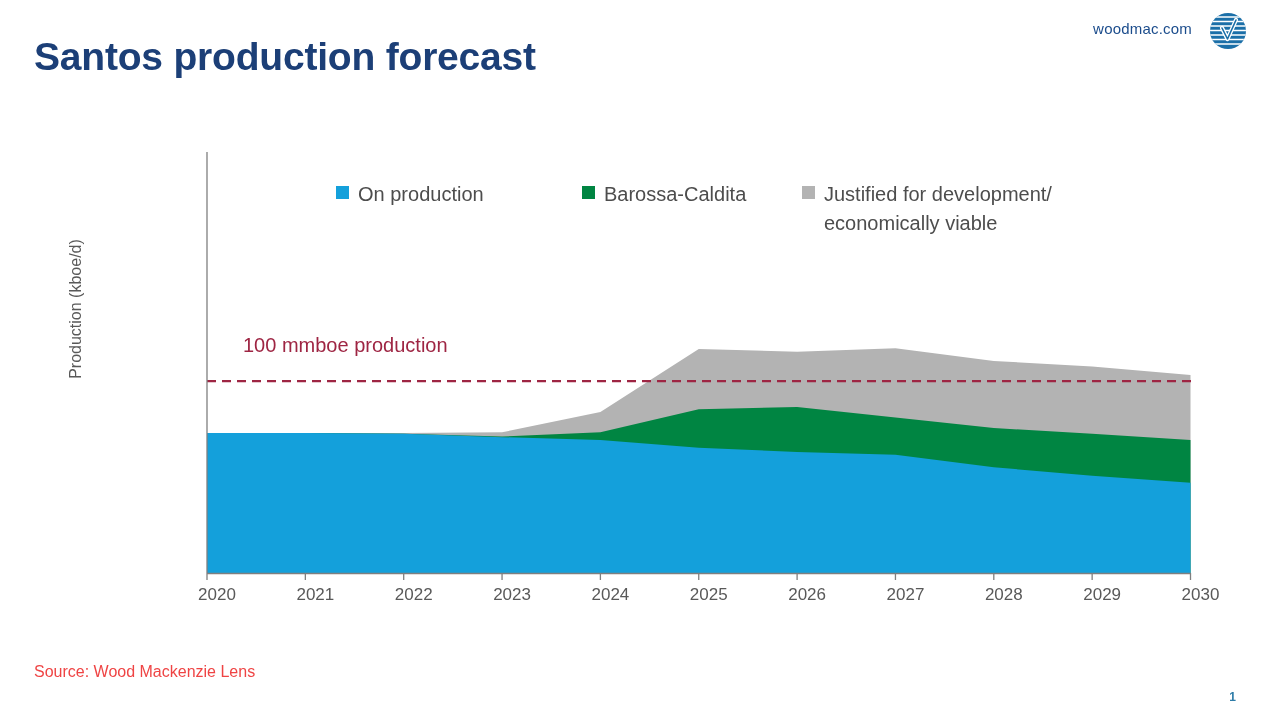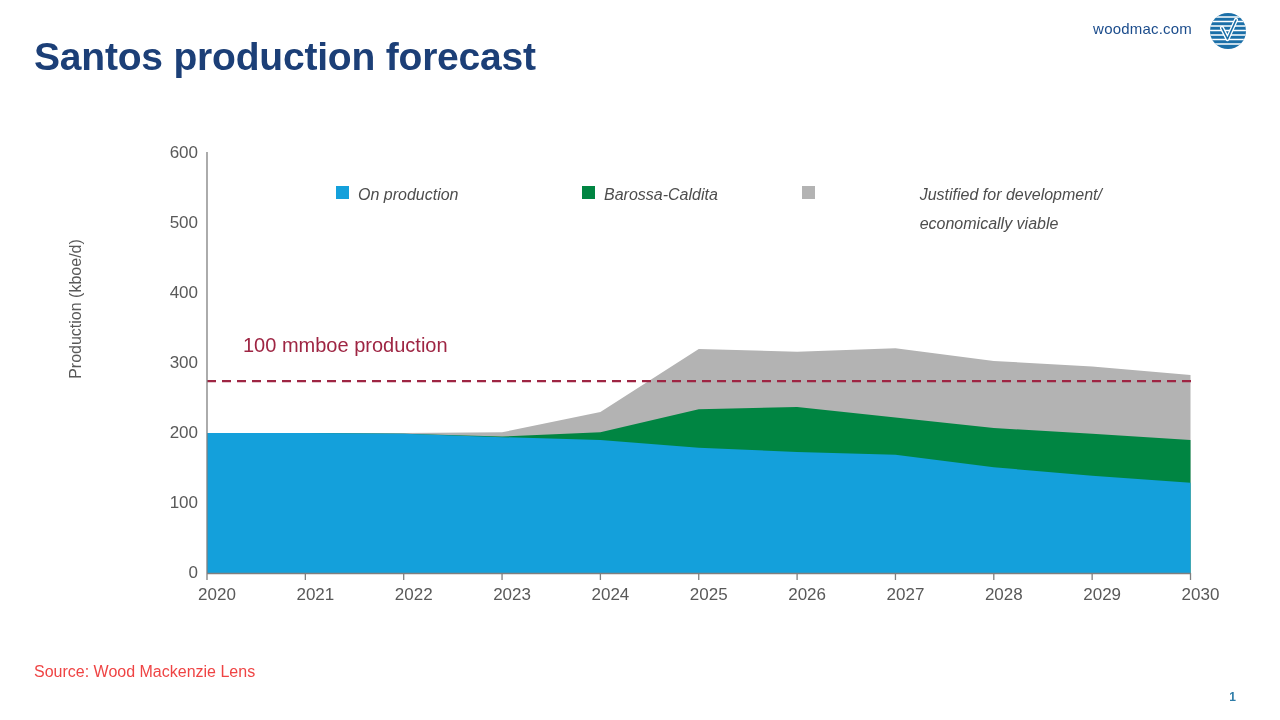--- a/index.html
+++ b/index.html
@@ -117,26 +117,25 @@
     align-items: flex-start;
   }
   .legend-swatch {
     width: 13px;
     height: 13px;
     margin-top: 6px;
     margin-right: 9px;
     flex: 0 0 auto;
   }
   .legend-text {
-    font-size: 16px;
+    font-size: 20px;
     color: #4d4d4d;
     line-height: 29px;
     font-family: "Liberation Sans", sans-serif;
     white-space: pre-line;
-    font-style: italic;
   }
 
   
   #threshold-label {
     position: absolute;
     left: 243px;
     top: 334px;
     font-size: 20px;
     color: #9e2543;
     font-family: "Liberation Sans", sans-serif;
@@ -188,29 +187,20 @@
     </svg>
   </div>
 </div>
 
 <div id="page-title">Santos production forecast</div>
 
 <div id="chart-area">
 
   <div id="y-axis-title">Production (kboe/d)</div>
 
-  <div id="y-tick-wrap">
-    <div class="y-tick-label" style="top:143px">600</div>
-    <div class="y-tick-label" style="top:213px">500</div>
-    <div class="y-tick-label" style="top:283px">400</div>
-    <div class="y-tick-label" style="top:353px">300</div>
-    <div class="y-tick-label" style="top:423px">200</div>
-    <div class="y-tick-label" style="top:493px">100</div>
-    <div class="y-tick-label" style="top:563px">0</div>
-  </div>
 
   <svg id="plot-svg" width="1280" height="720" style="position:absolute; left:0; top:0;">
     <g id="series-layer">
         <polygon points="207.00,433.00 305.35,433.00 403.70,433.00 502.05,432.30 600.40,412.00 698.75,349.00 797.10,351.80 895.45,348.30 993.80,360.90 1092.15,366.50 1190.50,374.90 1190.50,573 207.00,573" fill="#b3b3b3"></polygon>
         <polygon points="207.00,433.00 305.35,433.00 403.70,433.70 502.05,436.50 600.40,432.30 698.75,409.20 797.10,407.10 895.45,417.60 993.80,428.10 1092.15,433.70 1190.50,440.00 1190.50,573 207.00,573" fill="#008542"></polygon>
         <polygon points="207.00,433.00 305.35,433.00 403.70,433.70 502.05,437.20 600.40,440.00 698.75,447.70 797.10,451.90 895.45,454.70 993.80,467.30 1092.15,475.70 1190.50,482.70 1190.50,573 207.00,573" fill="#14a0db"></polygon>
       </g>
     <g id="threshold-layer">
         <line x1="207" x2="1191.5" y1="381.20" y2="381.20" stroke="#9e2543" stroke-width="2.2" stroke-dasharray="9 6"></line>
       </g>
@@ -250,21 +240,21 @@
 
   <div id="legend">
     <div class="legend-entry" style="left:0px; top:0px;">
       <span class="legend-swatch" style="background: rgb(20, 160, 219);"></span>
       <span class="legend-text">On production</span>
     </div>
     <div class="legend-entry" style="left:246px; top:0px;">
       <span class="legend-swatch" style="background: rgb(0, 133, 66);"></span>
       <span class="legend-text">Barossa-Caldita</span>
     </div>
-    <div class="legend-entry" style="left:466px; top:0px; width:300px;justify-content:space-between;">
+    <div class="legend-entry" style="left:466px; top:0px; width:300px;">
       <span class="legend-swatch" style="background: rgb(179, 179, 179);"></span>
       <span class="legend-text">Justified for development/
 economically viable</span>
     </div>
   </div>
 </div>
 
 <div id="source-note">Source: Wood Mackenzie Lens</div>
 <div id="page-number">1</div>
 

